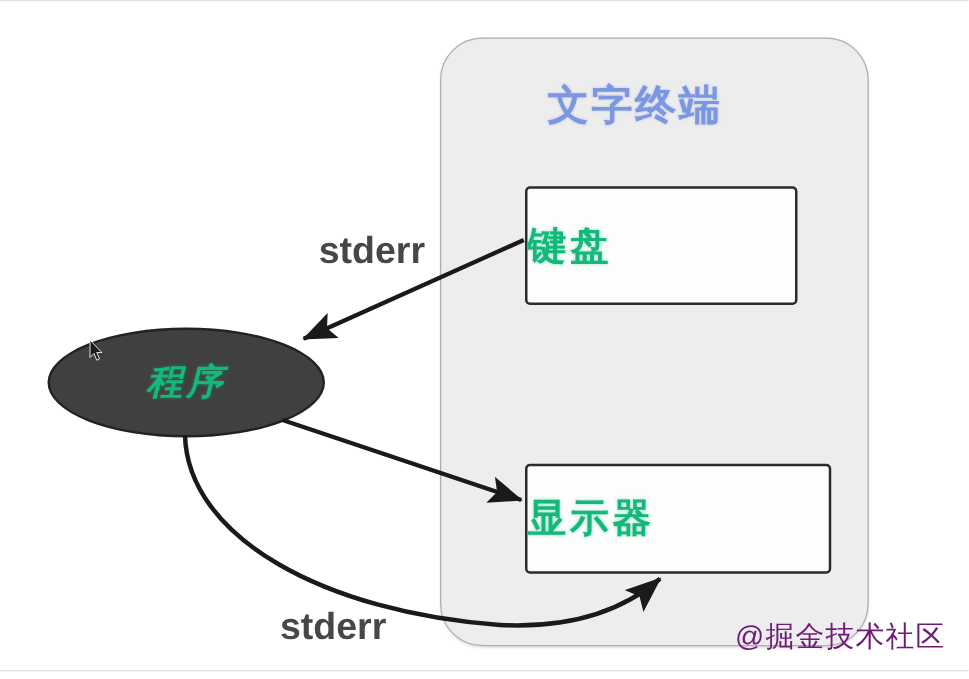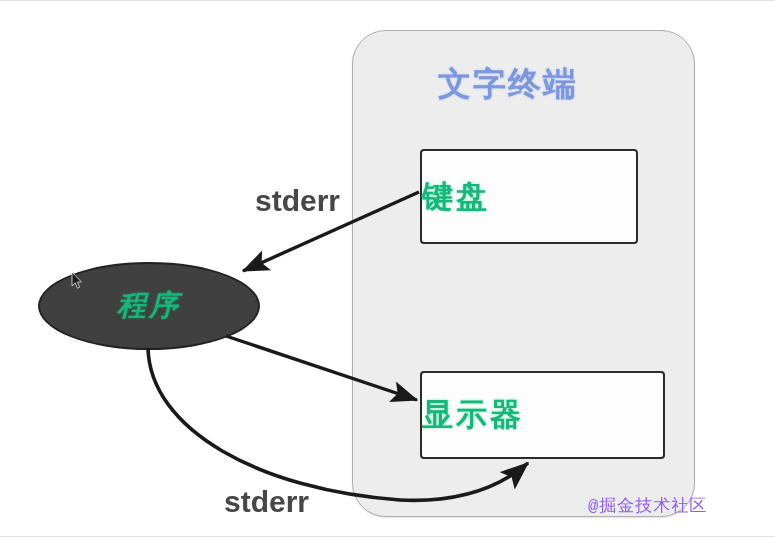--- a/index.html
+++ b/index.html
@@ -136,25 +136,24 @@
     top: 272px;
     width: 12px;
     height: 18px;
   }
 
   
   #watermark {
     position: absolute;
     left: 588px;
     top: 494px;
-    font-size: 17px;
-    color: #8b5cf6;
+    font-size: 23px;
+    color: #701a75;
     letter-spacing: 1px;
     white-space: nowrap;
-    font-family: Liberation Mono, monospace;
   }
 </style>
 </head>
 <body>
 
 <div id="stage">
 
   <div class="frame-line top"></div>
   <div class="frame-line bottom"></div>
 

